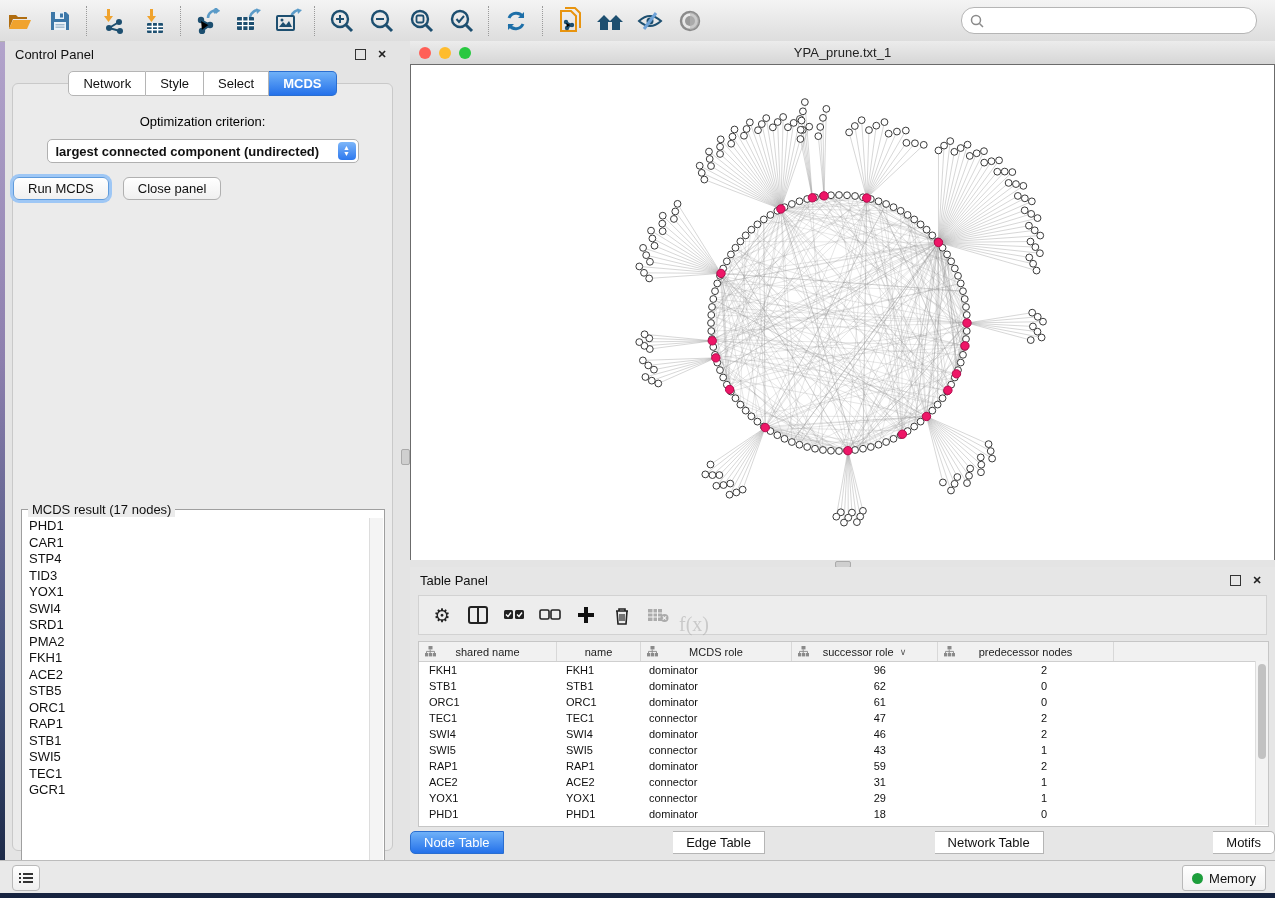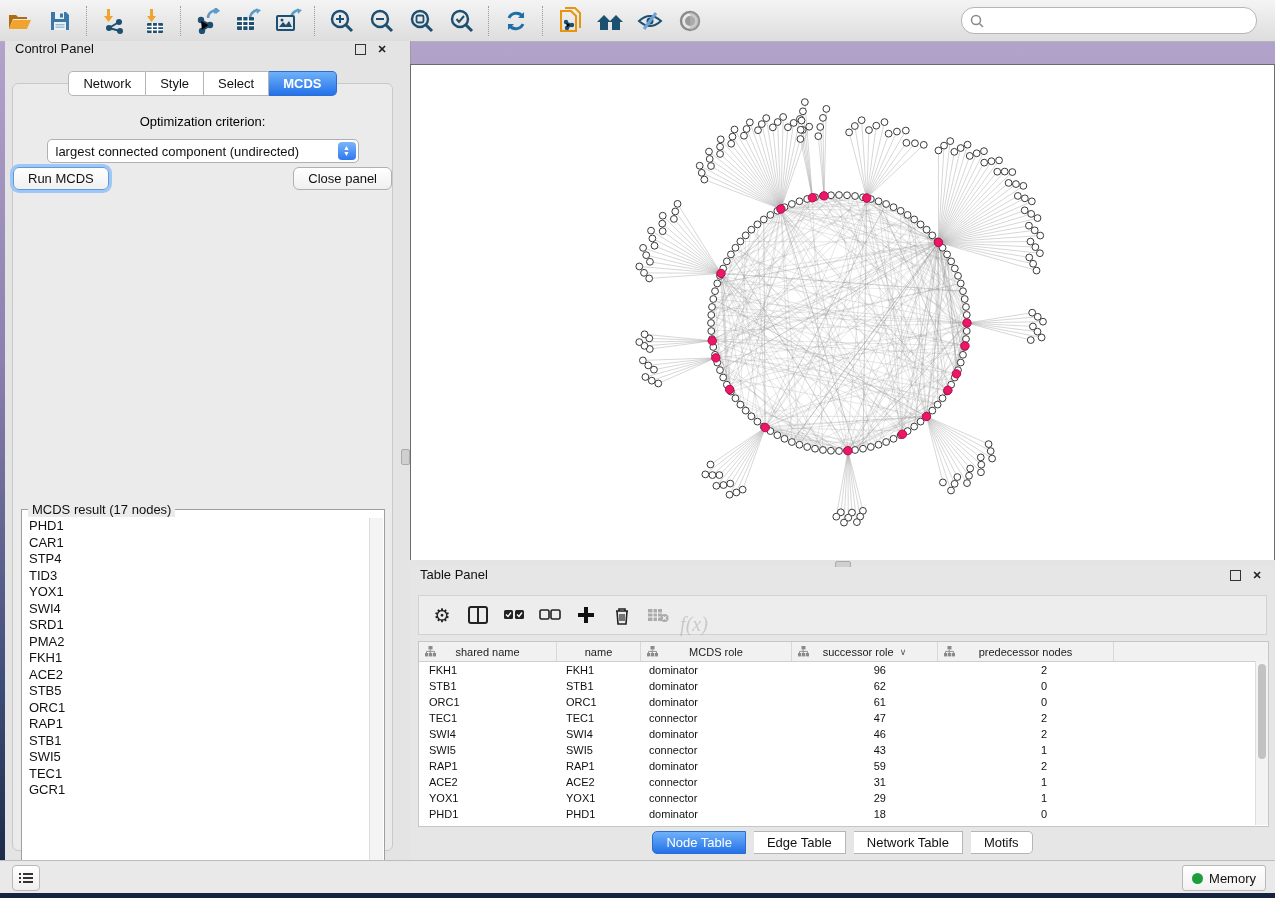--- a/index.html
+++ b/index.html
@@ -20,21 +20,21 @@
     position:absolute;right:18px;top:7px;width:278px;height:25px;
     background:#fff;border:1px solid #b5b5b5;border-radius:13px;
     display:flex;align-items:center;padding:0 8px;
   }
   .searchbox input{border:none;outline:none;flex:1;font-size:12px;background:transparent;margin-left:5px;}
   
   .control-panel{
     position:absolute;left:5px;top:41px;width:395px;height:819px;
     background:#e4e4e4;border-right:1px solid #a8a8a8;
   }
-  .panel-header{height:26px;display:flex;align-items:flex-start;padding:0 10px;font-size:13px;color:#111;}
+  .panel-header{height:26px;display:flex;align-items:center;padding:0 10px;font-size:13px;color:#111;}
   .panel-header .sp{flex:1;}
   .win-btn{width:16px;height:16px;margin-left:6px;display:flex;align-items:center;justify-content:center;
     font-size:11px;color:#222;cursor:pointer;}
   .float-glyph{width:9px;height:9px;border:1.5px solid #333;display:inline-block;}
   .tabs-row{position:absolute;left:0;top:30px;width:100%;display:flex;justify-content:center;z-index:3;}
   .tab{
     font-size:13px;padding:4px 14px;background:#fff;border:1px solid #b5b5b5;border-left:none;
     color:#111;cursor:pointer;
   }
   .tab:first-child{border-left:1px solid #b5b5b5;border-radius:5px 0 0 5px;}
@@ -43,29 +43,29 @@
     background:linear-gradient(#6fb1f8,#2471ea);color:#fff;border-color:#2a6ed0;
     font-weight:bold;
   }
   .cp-body{
     position:absolute;left:7px;top:42px;width:379px;height:766px;
     background:#ebebeb;border:1px solid #c9c9c9;border-radius:6px;
   }
   .opt-label{margin-top:30px;text-align:center;font-size:13px;color:#000000;}
   .dropdown{
     margin:10px auto 0 auto;width:310px;height:22px;background:#fff;
-    border:1px solid #b0b0b0;border-radius:5px;display:flex;align-items:center;cursor:pointer;
+    border:1px solid #b0b0b0;border-radius:5px;display:flex;align-items:center;cursor:pointer;font-weight:bold;
   }
   .dropdown .val{flex:1;font-size:13px;padding-left:8px;color:#111;white-space:nowrap;}
   .dd-stepper{
     width:18px;height:18px;margin-right:2px;border-radius:4px;
     background:linear-gradient(#7db6f9,#2d78ee);display:flex;flex-direction:column;align-items:center;justify-content:center;
     color:#fff;font-size:7px;line-height:6px;
   }
-  .btn-row{margin-top:4px;display:flex;justify-content:space-between;gap:14px;}
+  .btn-row{margin-top:14px;display:flex;justify-content:flex-start;gap:14px;}
   .pushbtn{
     font-size:13px;color:#111;background:linear-gradient(#ffffff,#f0f0f0);
     border:1px solid #b0b0b0;border-radius:6px;padding:3px 14px;cursor:pointer;
   }
   .pushbtn.focused{box-shadow:0 0 0 3px #9ec7f5;border-color:#5f9bdc;}
   .result-group{
     position:absolute;left:8px;top:425px;width:362px;height:368px;
     border:1px solid #9f9f9f;background:#fff;
   }
   .result-legend{
@@ -94,37 +94,37 @@
   
   .table-panel{
     position:absolute;left:410px;top:567px;width:865px;height:293px;background:#e6e6e6;
   }
   .tp-toolbar{
     position:absolute;left:8px;top:28px;width:849px;height:40px;background:#ededed;
     border:1px solid #d2d2d2;display:flex;align-items:center;padding-left:8px;box-sizing:border-box;
   }
   .tp-icon{width:30px;height:28px;margin-right:6px;display:flex;align-items:center;justify-content:center;cursor:pointer;font-size:19px;color:#222;}
   .tp-icon.disabled{opacity:.35;cursor:default;}
-  .fx{font-family:"Liberation Serif",serif;font-style:italic;font-size:20px;color:#888;margin-top:18px;}
+  .fx{font-family:"Liberation Serif",serif;font-size:20px;color:#888;margin-top:18px;}
   .grid-table{
     position:absolute;left:8px;top:74px;width:849px;height:184px;background:#fff;border:1px solid #c6c6c6;
     font-size:11px;color:#111;overflow:hidden;
   }
   .thead{display:flex;height:19px;background:#f1f1f1;border-bottom:1px solid #cfcfcf;}
   .th{
     position:relative;display:flex;align-items:center;justify-content:center;
     border-right:1px solid #d8d8d8;cursor:pointer;color:#222;
   }
   .th .hicon{position:absolute;left:6px;top:4px;}
   .sortmark{font-size:9px;margin-left:6px;color:#555;}
   .trow{display:flex;height:16px;align-items:center;cursor:pointer;}
   .td{overflow:hidden;white-space:nowrap;}
   .tscroll{position:absolute;right:0;top:19px;width:12px;height:164px;background:#f3f3f3;border-left:1px solid #ddd;}
   .tthumb{position:absolute;left:1.5px;top:3px;width:8px;height:95px;background:#c2c2c2;border-radius:4px;cursor:pointer;}
-  .tp-tabs{position:absolute;left:0;right:0;top:264px;display:flex;justify-content:center;gap:8px;}
+  .tp-tabs{position:absolute;left:0;right:0;top:264px;display:flex;justify-content:space-between;gap:8px;}
   .tp-tab{
     font-size:13px;padding:3px 13px;background:#fff;border:1px solid #b5b5b5;border-left:none;color:#111;cursor:pointer;
   }
   .tp-tab:first-child{border-left:1px solid #b5b5b5;border-radius:5px 0 0 5px;}
   .tp-tab:last-child{border-radius:0 5px 5px 0;}
   .tp-tab.active{background:linear-gradient(#6fb1f8,#2471ea);color:#fff;border-color:#2a6ed0;}
   
   .statusbar{
     position:absolute;left:0px;top:860px;width:1275px;height:32px;
     background:#e9e9e9;border-top:1px solid #bcbcbc;
@@ -345,20 +345,28 @@
         </div>
       <div class="result-scroll"></div>
     </div>
   </div>
 </div>
 <div class="vsplit">
     <div class="grip"></div>
   </div>
 
 <div class="net-window">
+  <div class="net-titlebar">
+    <div class="traffic">
+      <span class="light" style="background:#ff5f57;"></span>
+      <span class="light" style="background:#febc2e;"></span>
+      <span class="light" style="background:#28c840;"></span>
+    </div>
+    <div class="net-title">YPA_prune.txt_1</div>
+  </div>
   <div class="net-canvas" id="net-canvas"><svg viewBox="0 0 863 495" width="863" height="495">
         <g>
           <line x1="310.00151659667193" y1="208.3980049341308" x2="428" y2="130" stroke="#8f8f8f" stroke-opacity="0.32" stroke-width="0.7"></line>
           <line x1="310.00151659667193" y1="208.3980049341308" x2="334.6920156900593" y2="345.6220295588721" stroke="#8f8f8f" stroke-opacity="0.32" stroke-width="0.7"></line>
           <line x1="310.00151659667193" y1="208.3980049341308" x2="319.92602553574204" y2="189.41417024268844" stroke="#8f8f8f" stroke-opacity="0.32" stroke-width="0.7"></line>
           <line x1="310.00151659667193" y1="208.3980049341308" x2="404.0151917330272" y2="383.73276809327217" stroke="#8f8f8f" stroke-opacity="0.32" stroke-width="0.7"></line>
           <line x1="310.00151659667193" y1="208.3980049341308" x2="315.8327449543855" y2="319.6644702850196" stroke="#8f8f8f" stroke-opacity="0.32" stroke-width="0.7"></line>
           <line x1="310.00151659667193" y1="208.3980049341308" x2="475.1199427436388" y2="377.0113901936962" stroke="#8f8f8f" stroke-opacity="0.32" stroke-width="0.7"></line>
           <line x1="310.00151659667193" y1="208.3980049341308" x2="404.0151917330271" y2="132.2672319067279" stroke="#8f8f8f" stroke-opacity="0.32" stroke-width="0.7"></line>
           <line x1="310.00151659667193" y1="208.3980049341308" x2="503.23651229343653" y2="154.44582472000673" stroke="#8f8f8f" stroke-opacity="0.32" stroke-width="0.7"></line>

